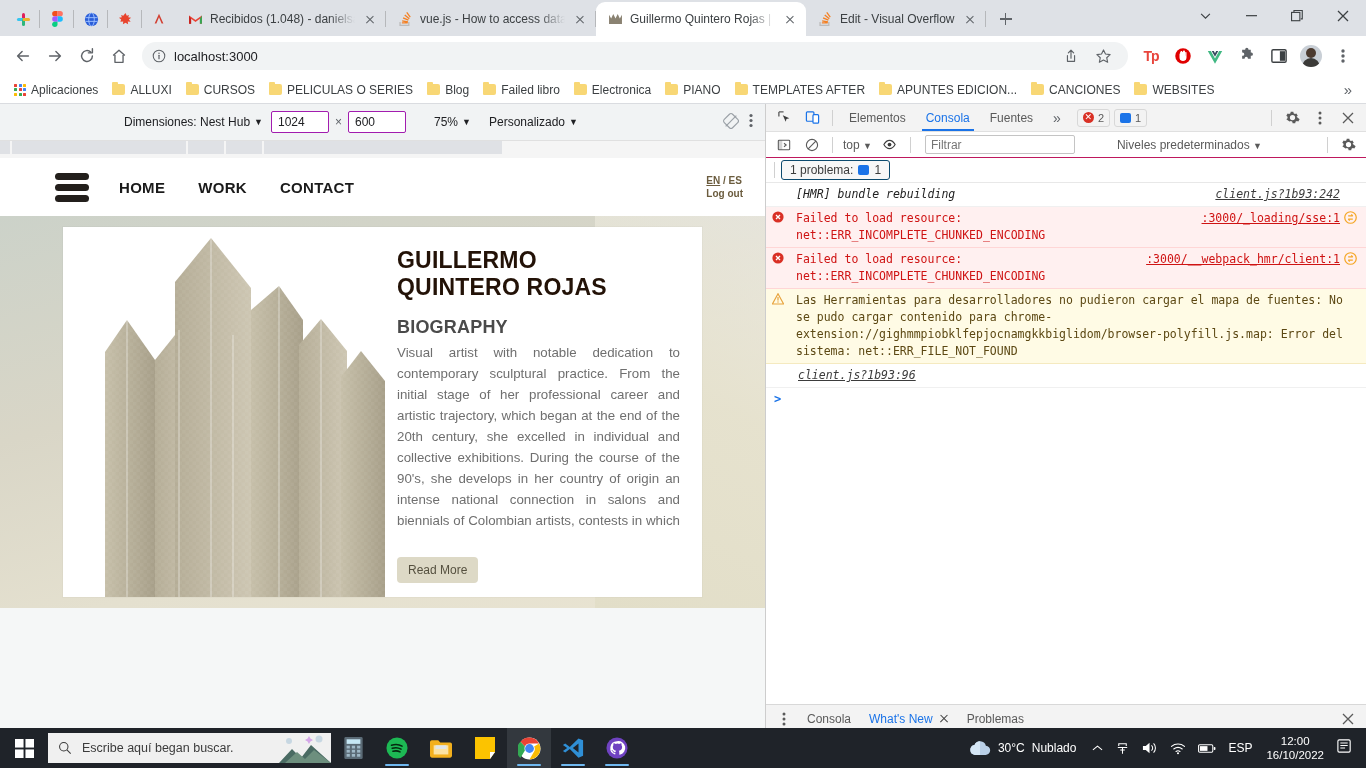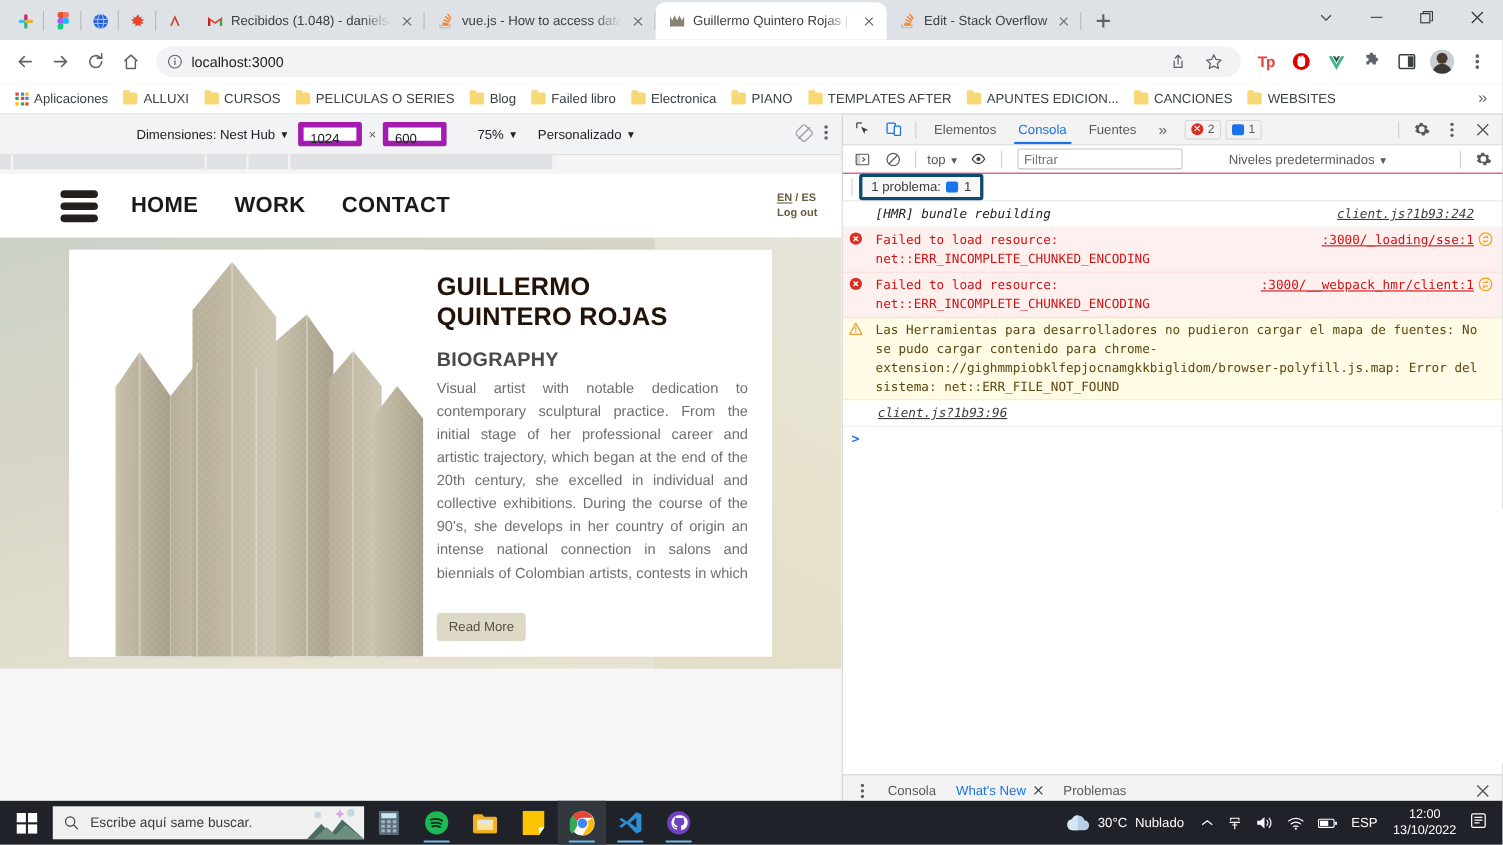--- a/index.html
+++ b/index.html
@@ -107,21 +107,21 @@
     width: 766px; background: #f5f7f7; display: flex; flex-direction: column;
     border-right: 1px solid #cdcdcd;
   }
   .device-bar {
     height: 37px; background: #f1f3f4; display:flex; align-items:center;
     font-size: 12px; color: #202124; border-bottom: 1px solid #e0e0e0;
     padding-left: 118px; gap: 0;
   }
   .db-item { display:flex; align-items:center; gap:4px; padding: 0 6px; white-space: nowrap;}
   .db-input {
-    width: 58px; height: 22px; border:5px solid #a21caf; background:#fff;
+    width: 58px; height: 22px; border:1px solid #a21caf; background:#fff;
     border-radius:2px; font-size:12px; color:#202124; text-align:left;
     padding-left:6px; line-height:20px; margin: 0 2px;
   }
   .db-x { padding: 0 4px; color:#5f6368;}
   .caret { font-size: 9px; }
   .db-right { margin-left:auto; display:flex; align-items:center; gap:10px; padding-right:12px;}
   .ruler { height: 17px; background: #f5f5f5; display:flex; }
   .ruler .seg { background:#dfe1e5; height: 13px; margin-top:0; border-right: 2px solid #f5f5f5; }
 
   .stage {
@@ -130,21 +130,21 @@
   }
   .site {
     width: 766px; height: 450px; background: #fff; overflow: hidden; position: relative;
   }
   .site-nav {
     height: 58px; background: #fff; display:flex; align-items:center;
     padding: 0 22px 0 55px; gap: 0;
   }
   .hamburger { width: 34px; display:flex; flex-direction:column; gap:4px; margin-right: 30px;}
   .hamburger span { display:block; height:7px; background:#231f1c; border-radius:4px; }
-  .nav-links { display:flex; gap: 33px; font-size: 20px; font-weight: 700; letter-spacing: 0.3px; color:#1a1a1a;}
+  .nav-links { display:flex; gap: 33px; font-size: 15px; font-weight: 700; letter-spacing: 0.3px; color:#1a1a1a;}
   .nav-right { margin-left:auto; text-align:left; font-size:10px; line-height:1.35; color:#6b5c3e; font-weight:700;}
   .nav-right .lang u { text-decoration: underline; }
 
   .hero { position: relative; height: 392px; background: linear-gradient(165deg,#ccd2c9 0%,#d9d6c7 38%,#e4e0cf 70%,#e9e4d2 100%); }
   .hero::after {
     content:""; position:absolute; right:0; top:0; width: 170px; height: 100%;
     background: linear-gradient(205deg, rgba(255,255,255,0.35) 0%, rgba(230,226,206,0.9) 45%, rgba(226,222,200,1) 100%);
   }
   .card {
     position: absolute; left: 63px; top: 11px; right: 63px; bottom: 11px;
@@ -201,21 +201,21 @@
     border-radius:2px; font-size: 12px; color:#8a8a8a; padding: 0 5px; line-height:18px;
     margin: 0 8px;
   }
   .level-sel { white-space:nowrap; padding: 0 4px; }
 
   .problems-bar {
     height: 25px; background:#fff; display:flex; align-items:center; padding-left: 8px;
     border-bottom:1px solid #e8e8e8;
   }
   .problems-chip {
-    display:flex; align-items:center; gap:5px; border:3px solid #0c4a6e;
+    display:flex; align-items:center; gap:5px; border:1px solid #0c4a6e;
     border-radius:3px; padding: 2px 8px; font-size:12px; color:#3c3c3c; background:#f7f7f7;
   }
 
   .console-log {
     flex:1; overflow:hidden; background:#fff;
     font-family: "DejaVu Sans Mono","Liberation Mono", monospace; font-size: 11.5px;
   }
   .log-row {
     display:flex; align-items:flex-start; padding: 3px 8px 3px 4px;
     border-bottom: 1px solid #f0f0f0; gap: 4px; min-height: 18px;
@@ -335,21 +335,21 @@
     <span class="tab-close"></span>
   </div>
 
   <div class="tab inactive" style="max-width:185px">
     <span class="tab-favicon">
       <svg width="14" height="14" viewBox="0 0 16 16">
         <path d="M11.6 11.4v3.2H3.1v-3.2H1.6V16h11.5v-4.6z" fill="#bcbbbb"></path>
         <path d="M4.6 10.8l6.6 1.4.3-1.5-6.6-1.4zM5.5 7.3l6.1 2.8.6-1.4L6.1 6zM7.2 4l5.2 4.3 1-1.2-5.2-4.3zM10.6 0l-1.2.9 4 5.4 1.2-.9zM4.4 13.1h6.7v-1.5H4.4z" fill="#f48024"></path>
       </svg>
     </span>
-    <span class="tab-title" style="mask-image:none;-webkit-mask-image:none">Edit - Stack Overflow</span>
+    <span class="tab-title" style="mask-image:none;-webkit-mask-image:none">Edit - Visual Overflow</span>
     <span class="tab-close"></span>
   </div>
 
   <div class="newtab"></div>
 
   <div class="winctl">
     <div class="winbtn">
       <svg width="11" height="7" viewBox="0 0 12 8">
           <path d="M1 1l5 5 5-5" stroke="#3c4043" stroke-width="1.3" fill="none"></path>
         </svg>
@@ -834,21 +834,21 @@
         <rect x="11" y="0" width="9" height="9" fill="#fff"></rect>
         <rect x="0" y="11" width="9" height="9" fill="#fff"></rect>
         <rect x="11" y="11" width="9" height="9" fill="#fff"></rect>
       </svg>
   </div>
   <div class="tb-search">
     <svg width="14" height="14" viewBox="0 0 16 16">
         <circle cx="6.6" cy="6.6" r="4.8" fill="none" stroke="#3b3b3b" stroke-width="1.2"></circle>
         <path d="M10.2 10.2L14.5 14.5" stroke="#3b3b3b" stroke-width="1.2"></path>
       </svg>
-    <span>Escribe aquí same buscar.</span>
+    <span>Escribe aquí began buscar.</span>
     <svg width="52" height="30" viewBox="0 0 52 30" style="position:absolute;right:0;bottom:0">
       <path d="M0 30l13-14 9 9 10-13 20 18z" fill="#4a6b63"></path>
       <path d="M6 30l12-11 8 7 9-9 17 13z" fill="#6d8f7e"></path>
       <circle cx="10" cy="8" r="3" fill="#c7d7e2"></circle>
         <circle cx="40" cy="6" r="3.5" fill="#c7d7e2"></circle>
       <path d="M30 3l1.4 2.6L34 7l-2.6 1.4L30 11l-1.4-2.6L26 7l2.6-1.4z" fill="#d4a7e8"></path>
     </svg>
   </div>
   <div class="tb-icons">
     <div class="tb-icon">
@@ -944,21 +944,21 @@
     <div class="tray-ico">
       <svg width="18" height="11" viewBox="0 0 19 11">
           <rect x="0.6" y="1.6" width="15" height="7.8" rx="1.2" fill="none" stroke="#fff" stroke-width="1.1"></rect>
           <rect x="2" y="3" width="8" height="5" fill="#fff"></rect>
           <rect x="16.6" y="4" width="1.8" height="3" rx="0.7" fill="#fff"></rect>
         </svg>
     </div>
     <div class="tray-ico" style="font-size:12px">ESP</div>
     <div class="clock">
       <div>12:00</div>
-      <div>13/10/2022</div>
+      <div>16/10/2022</div>
     </div>
     <div class="notif">
       <svg width="17" height="17" viewBox="0 0 18 18">
           <rect x="2" y="2" width="13" height="13" rx="1.4" fill="none" stroke="#fff" stroke-width="1.2"></rect>
           <path d="M4.6 5.4h7.8M4.6 8h7.8M4.6 10.6h5" stroke="#fff" stroke-width="1.1"></path>
         </svg>
     </div>
   </div>
 </div>
 

